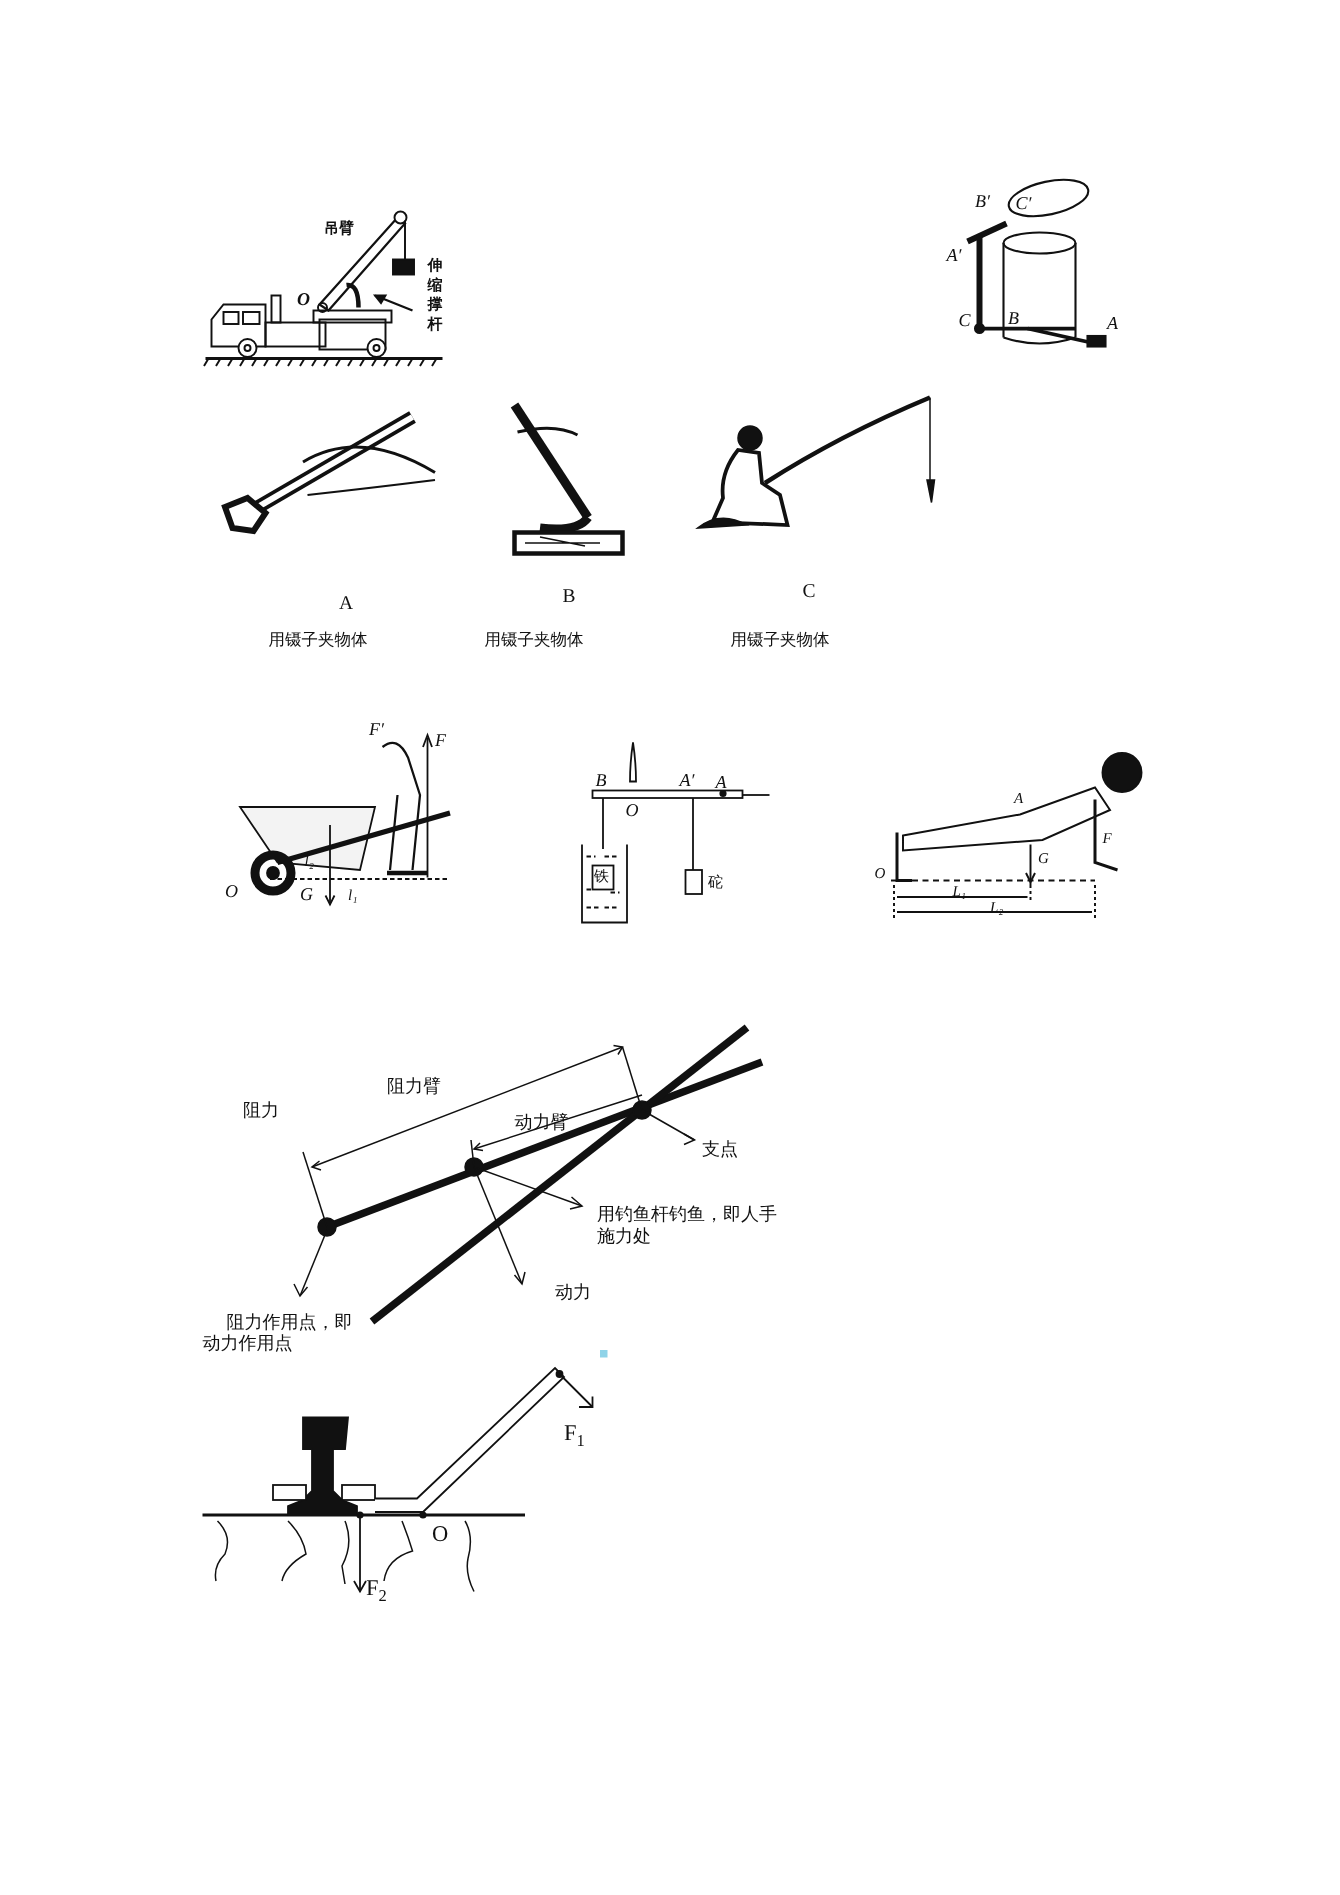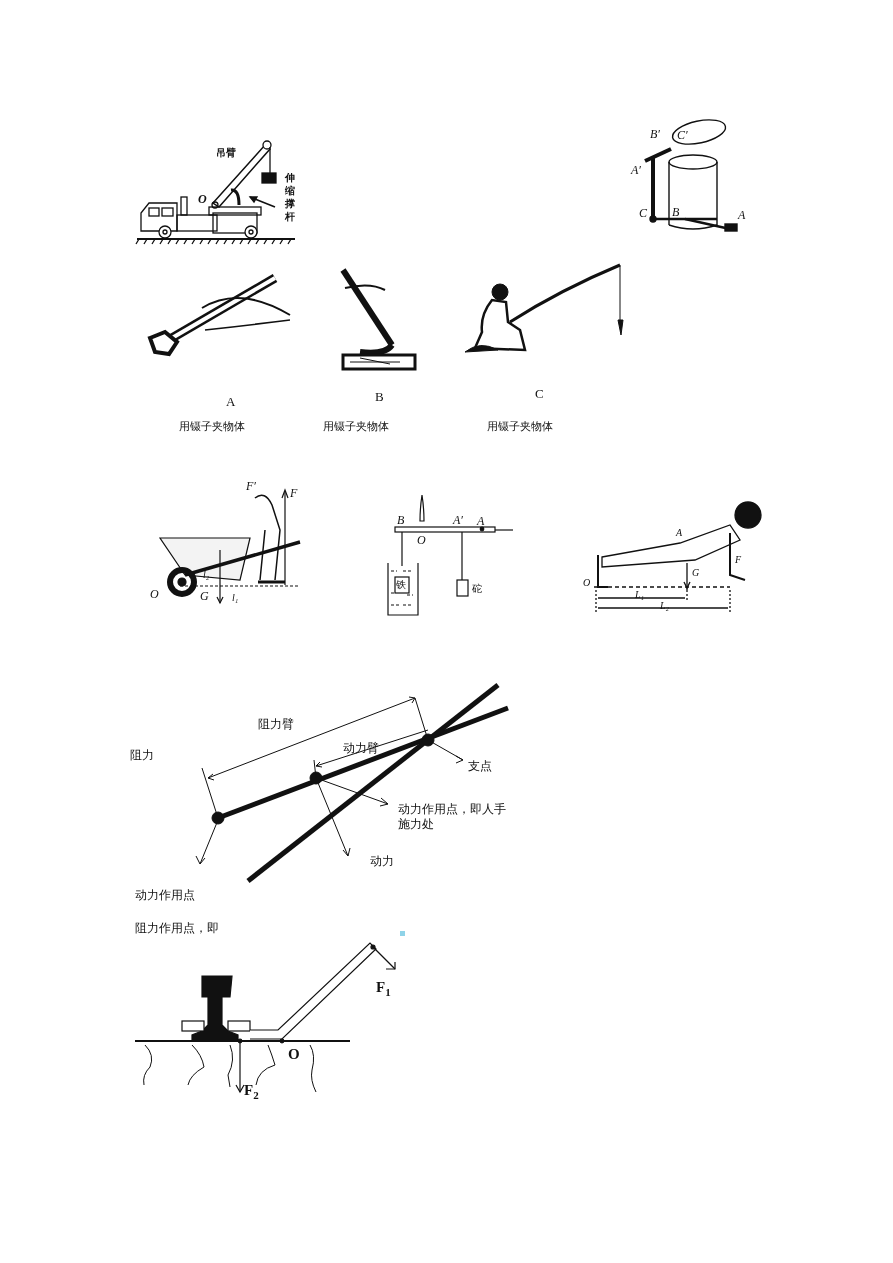--- a/index.html
+++ b/index.html
@@ -214,32 +214,32 @@
       <line x1="88" y1="150" x2="70" y2="194" stroke-width="1"></line>
       <path d="M66 186 l4 8 l5 -6" stroke-width="1"></path>
       <line x1="186" y1="108" x2="218" y2="186" stroke-width="1"></line>
       <path d="M213 180 l5 6 l2 -8" stroke-width="1"></path>
       <line x1="186" y1="108" x2="258" y2="134" stroke-width="1"></line>
       <path d="M251 128 l7 6 l-8 2" stroke-width="1"></path>
       <line x1="298" y1="70" x2="333" y2="90" stroke-width="1"></line>
       <path d="M326 86 l7 4 l-7 3" stroke-width="1"></path>
     </g>
   </svg>
-  <span class="lbl md" style="left:0;top:64px;margin-top:15px;">阻力</span>
+  <span class="lbl md" style="left:32px;top:64px;">阻力</span>
   <span class="lbl md" style="left:128px;top:48px;">阻力臂</span>
   <span class="lbl md" style="left:213px;top:72px;">动力臂</span>
   <span class="lbl md" style="left:338px;top:90px;">支点</span>
-  <span class="lbl md" style="left:268px;top:133px;">动力作用点，即人手</span>
+  <span class="lbl md" style="left:268px;top:133px;">用钓鱼杆钓鱼，即人手</span>
   <span class="lbl md" style="left:268px;top:148px;">施力处</span>
   <span class="lbl md" style="left:240px;top:186px;font-family:Liberation Mono, monospace;">动力</span>
-  <span class="lbl md" style="left:5px;top:205px;margin-top:47px;">阻力作用点，即</span>
+  <span class="lbl md" style="left:21px;top:205px;">阻力作用点，即</span>
   <span class="lbl md" style="left:5px;top:219px;">动力作用点</span>
 </div>
 
-<div class="fig" style="left:130px;top:925px;width:290px;height:195px;font-weight:bold;">
+<div class="fig" style="left:130px;top:894px;width:290px;height:195px;">
   <svg width="290" height="195" viewBox="0 0 290 195">
     <g stroke="#111" fill="none" stroke-width="1.2">
       <line x1="5" y1="116" x2="220" y2="116" stroke-width="2"></line>
 
       <path d="M72 51 L102 51 L100 72 L92 72 L92 100 L98 106 L108 110 L108 116 L62 116 L62 110 L72 106 L78 100 L78 72 L72 72 Z" fill="#111"></path>
       <rect x="52" y="96" width="22" height="10" fill="#fff"></rect>
       <rect x="98" y="96" width="22" height="10" fill="#fff"></rect>
 
       <path d="M120 105 L148 105 L240 18 L246 24 L152 114 L120 114" fill="#fff"></path>
       <circle cx="243" cy="22" r="2" fill="#111"></circle>

